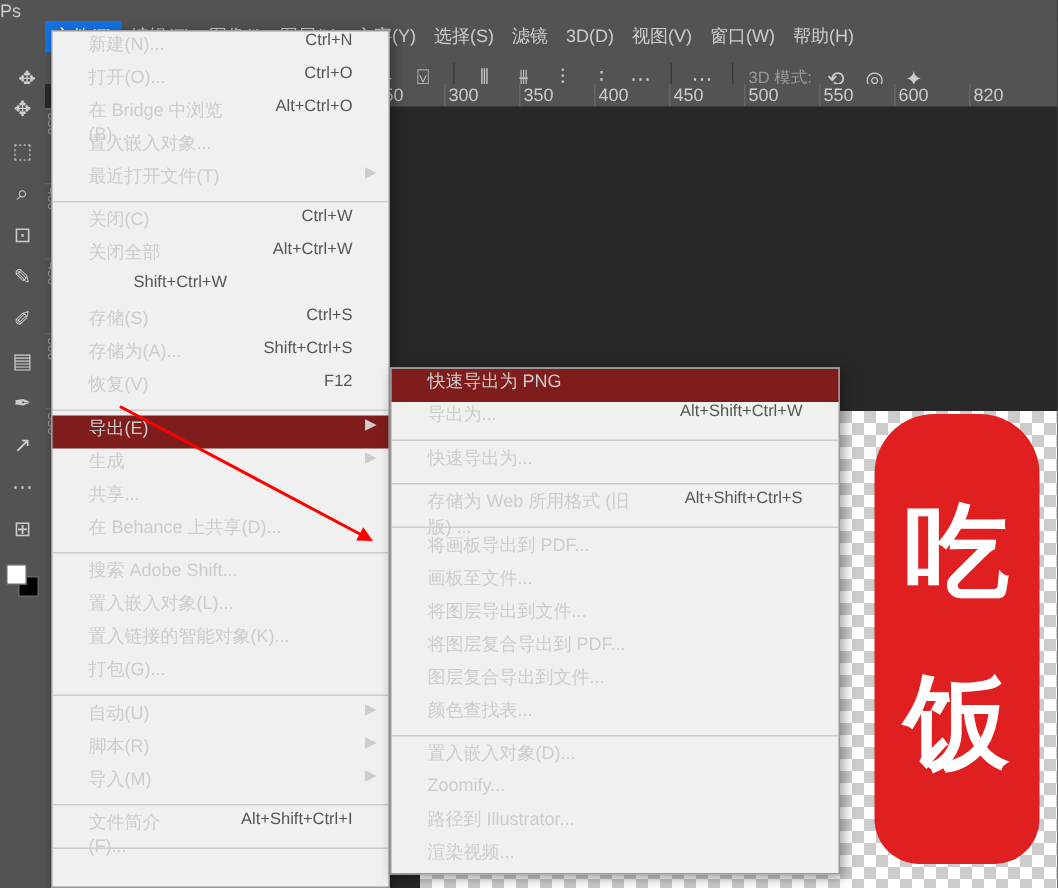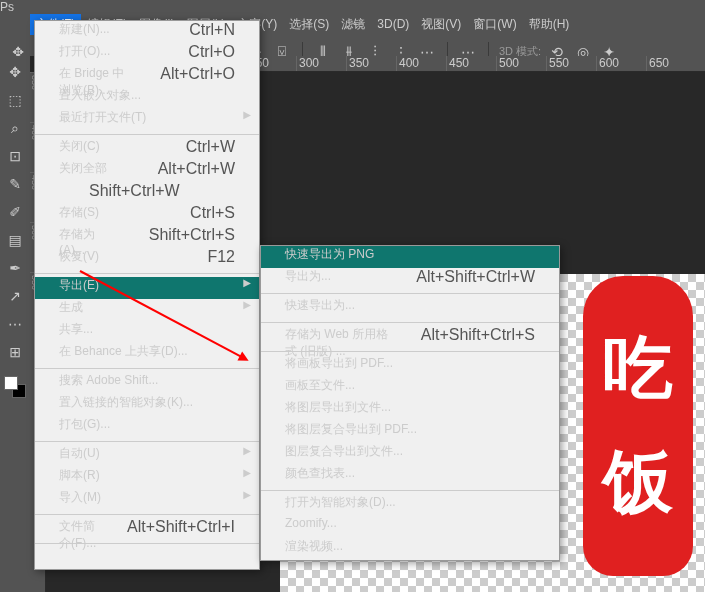--- a/index.html
+++ b/index.html
@@ -18,24 +18,24 @@
 .canvas-area{position:absolute;left:30px;top:56px;right:0;bottom:0;background:#282828}
 .ruler-h{position:absolute;top:0;left:16px;right:0;height:16px;background:#535353;border-bottom:1px solid #2a2a2a;display:flex;color:#999;font-size:9px;overflow:hidden}
 .ruler-h span{flex:0 0 50px;border-left:1px solid #666;padding-left:2px}
 .ruler-v{position:absolute;top:16px;left:0;width:16px;bottom:0;background:#535353;border-right:1px solid #2a2a2a}
 .ruler-v span{display:block;height:50px;border-top:1px solid #666;font-size:9px;writing-mode:vertical-lr;padding-top:2px;color:#999}
 .checker{position:absolute;left:250px;top:218px;right:0;bottom:0;background-image:linear-gradient(45deg,#ccc 25%,transparent 25%),linear-gradient(-45deg,#ccc 25%,transparent 25%),linear-gradient(45deg,transparent 75%,#ccc 75%),linear-gradient(-45deg,transparent 75%,#ccc 75%);background-size:16px 16px;background-position:0 0,0 8px,8px -8px,-8px 0;background-color:#fff}
 .red-shape{position:absolute;right:12px;top:220px;width:110px;height:300px;background:#e02020;border-radius:40px 40px 30px 30px;display:flex;flex-direction:column;align-items:center;justify-content:center;gap:20px}
 .red-shape .ch{color:#fff;font-size:70px;font-weight:bold;font-family:"SimHei",sans-serif}
 .menu-panel{position:absolute;background:#f0f0f0;border:1px solid #999;box-shadow:2px 2px 8px rgba(0,0,0,0.4);color:#000}
 .menu-panel .row{display:flex;align-items:flex-start;height:22px;padding:0 24px 0 24px;position:relative}
-.menu-panel .row.hl{background:#0f766e;color:#fff}
+.menu-panel .row.hl{background:#7f1d1d;color:#fff}
 .menu-panel .row.dis{color:#999}
 .menu-panel .row .lbl{flex:1}
-.menu-panel .row .sc{color:#555;font-size:16px;margin-left:30px}
+.menu-panel .row .sc{color:#555;font-size:11px;margin-left:30px}
 .menu-panel .row .arr{position:absolute;right:8px;font-size:10px}
 .menu-panel hr{border:none;border-top:1px solid #ccc;margin:3px 0}
 #file-menu{left:34px;top:20px;width:226px}
 #export-menu{left:260px;top:245px;width:300px}
 .red-line{position:absolute;left:80px;top:270px;width:185px;height:2px;background:#ff0000;transform:rotate(28deg);transform-origin:left center;z-index:200}
 .red-line::after{content:"";position:absolute;right:-6px;top:-4px;border-left:10px solid #ff0000;border-top:5px solid transparent;border-bottom:5px solid transparent}
 </style>
 </head>
 <body>
 
@@ -107,21 +107,21 @@
       <span>150</span>
       <span>200</span>
       <span>250</span>
       <span>300</span>
       <span>350</span>
       <span>400</span>
       <span>450</span>
       <span>500</span>
       <span>550</span>
       <span>600</span>
-      <span>650</span>
+      <span>820</span>
     </div>
   <div class="ruler-v" id="ruler-v">
       <span>350</span>
       <span>400</span>
       <span>450</span>
       <span>500</span>
       <span>550</span>
     </div>
   <div class="checker"></div>
   <div class="red-shape">
@@ -187,20 +187,23 @@
       <span class="lbl">共享...</span>
     </div>
     <div class="row">
       <span class="lbl">在 Behance 上共享(D)...</span>
     </div>
     <hr>
     <div class="row">
       <span class="lbl">搜索 Adobe Shift...</span>
     </div>
     <div class="row">
+      <span class="lbl">置入嵌入对象(L)...</span>
+    </div>
+    <div class="row">
       <span class="lbl">置入链接的智能对象(K)...</span>
     </div>
     <div class="row dis">
       <span class="lbl">打包(G)...</span>
     </div>
     <hr>
     <div class="row">
       <span class="lbl">自动(U)</span>
       <span class="arr">▶</span>
     </div>
@@ -251,22 +254,25 @@
       <span class="lbl">将图层复合导出到 PDF...</span>
     </div>
     <div class="row dis">
       <span class="lbl">图层复合导出到文件...</span>
     </div>
     <div class="row">
       <span class="lbl">颜色查找表...</span>
     </div>
     <hr>
     <div class="row dis">
-      <span class="lbl">打开为智能对象(D)...</span>
+      <span class="lbl">置入嵌入对象(D)...</span>
     </div>
     <div class="row">
       <span class="lbl">Zoomify...</span>
     </div>
     <div class="row">
+      <span class="lbl">路径到 Illustrator...</span>
+    </div>
+    <div class="row">
       <span class="lbl">渲染视频...</span>
     </div>
   </div>
 <div class="red-line"></div>
 
 </body></html>

